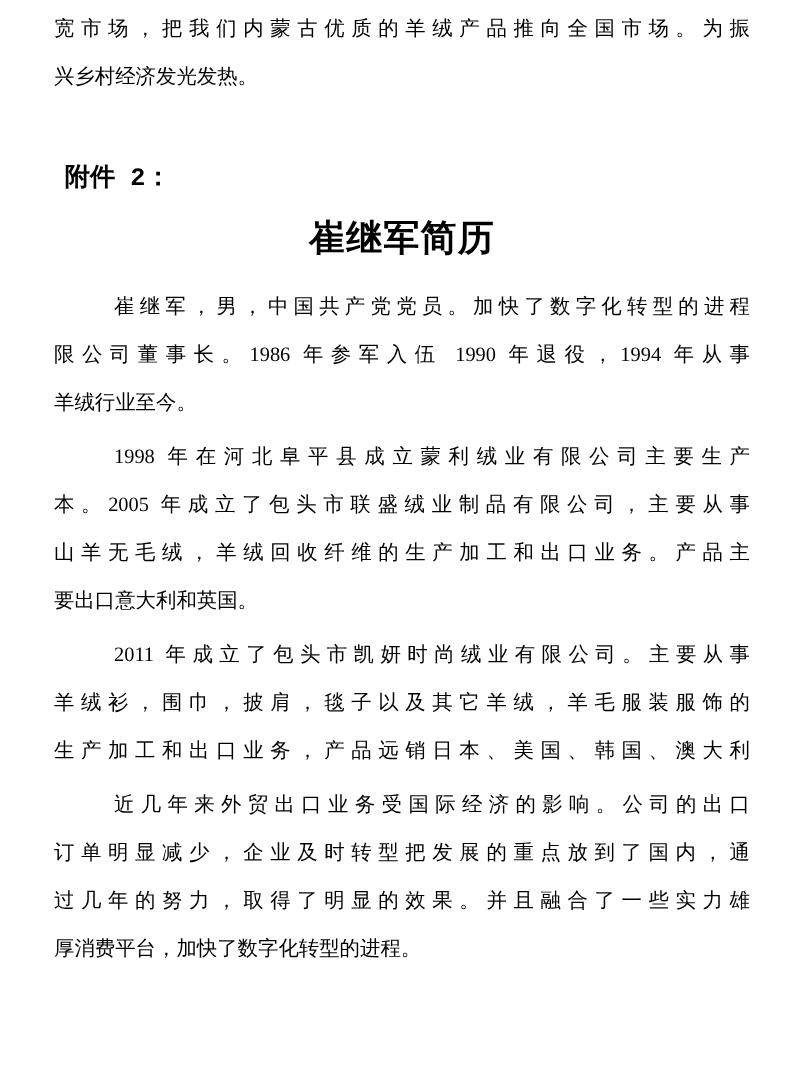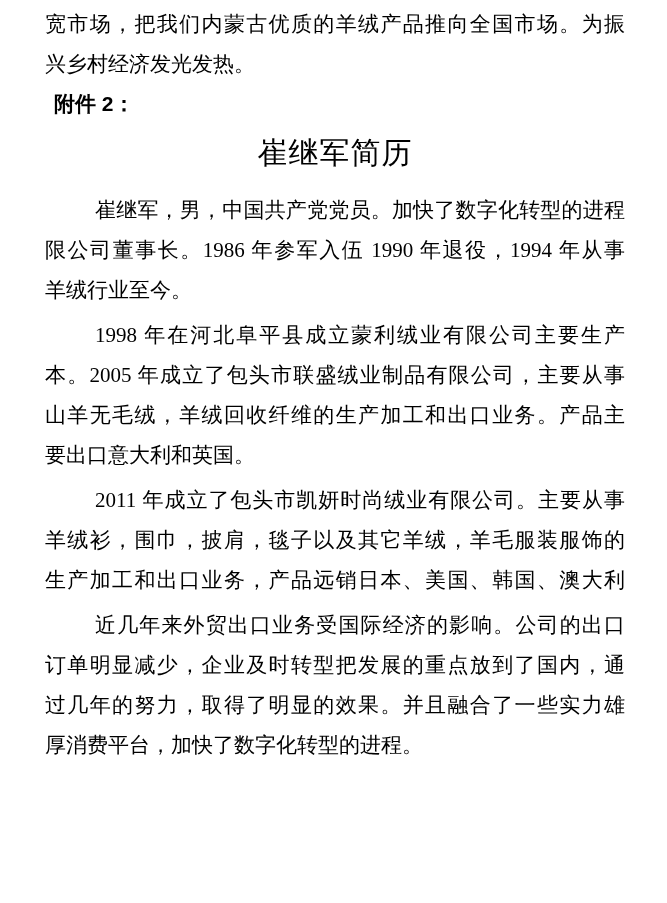--- a/index.html
+++ b/index.html
@@ -12,45 +12,46 @@
   .page {
     position: relative;
     width: 667px;
     height: 903px;
     box-sizing: border-box;
     background: #ffffff;
     padding: 4px 42px 0 45px;
     overflow: hidden;
   }
   .line {
-    font-size: 21px;
+    font-size: 17px;
     line-height: 40px;
     height: 40px;
     color: #000000;
     text-align: left;
   }
   .line.just {
     text-align: justify;
     text-align-last: justify;
   }
   .line.indent {
     padding-left: 50px;
   }
   .attachment-label {
+    margin-top: 46px;
     padding-left: 9px;
-    font-family: Liberation Sans, sans-serif;
+    font-family: Liberation Mono, monospace;
     font-weight: 700;
     font-size: 21px;
     line-height: 40px;
     height: 40px;
   }
   .doc-title {
     margin: 5px 0 0 0;
     font-size: 30px;
-    font-weight: 400;
+    font-weight: 700;
     line-height: 48px;
     height: 48px;
     text-align: center;
     letter-spacing: 1px;
     font-family: "Liberation Serif", "DejaVu Serif", serif;
   }
   .body-paragraphs {
     margin-top: 13px;
   }
   .para { margin: 0; }

